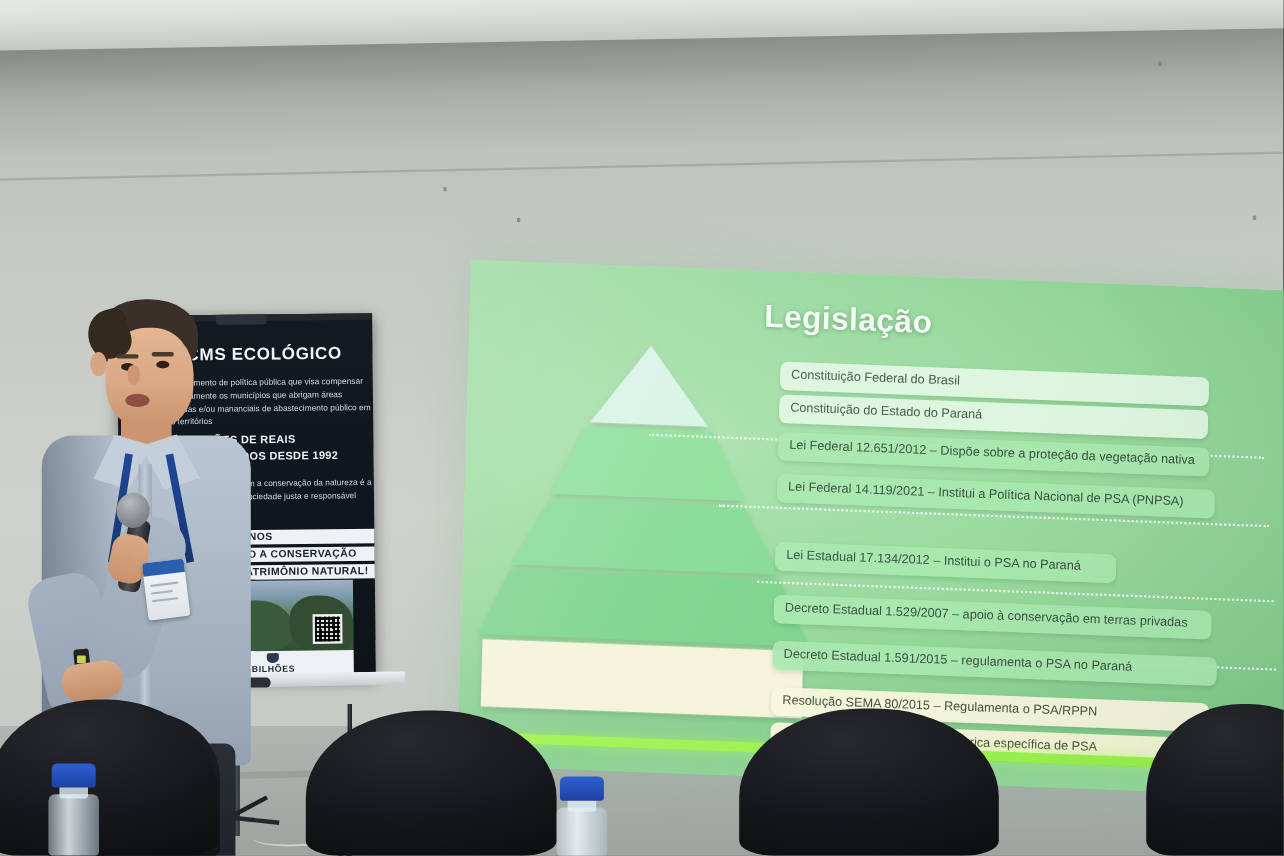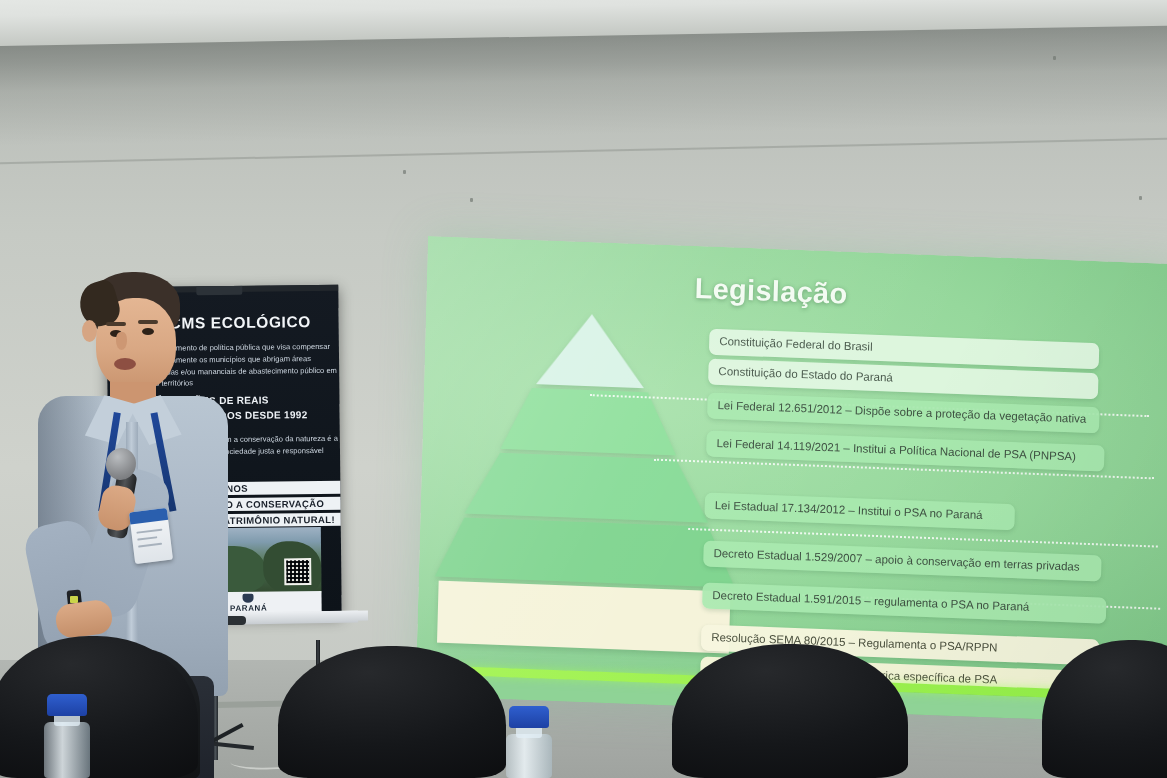--- a/index.html
+++ b/index.html
@@ -425,21 +425,21 @@
       <div class="rock" style="left:6px;  top:22px; width:44px;height:40px;"></div>
       <div class="rock" style="left:78px; top:18px; width:62px;height:46px; background:#3a5a3c;"></div>
       <div class="rock" style="left:138px;top:14px; width:58px;height:52px; background:#334d33;"></div>
       <div class="qr"></div>
     </div>
 
     <div class="banner-footer">
       <div class="logo-sm"></div>
       <div style="text-align:center;">
         <div class="crest"></div>
-        <div class="logo-parana">PARANÁ</div>
+        <div class="logo-parana">BILHÕES</div>
       </div>
     </div>
   </div>
 
   <div class="banner-base-plate"></div>
   <div class="desk"></div>
   <div class="pole-head"></div>
   <div class="banner-pole"></div>
   <div class="banner-foot"></div>
   <div class="banner-foot2"></div>

